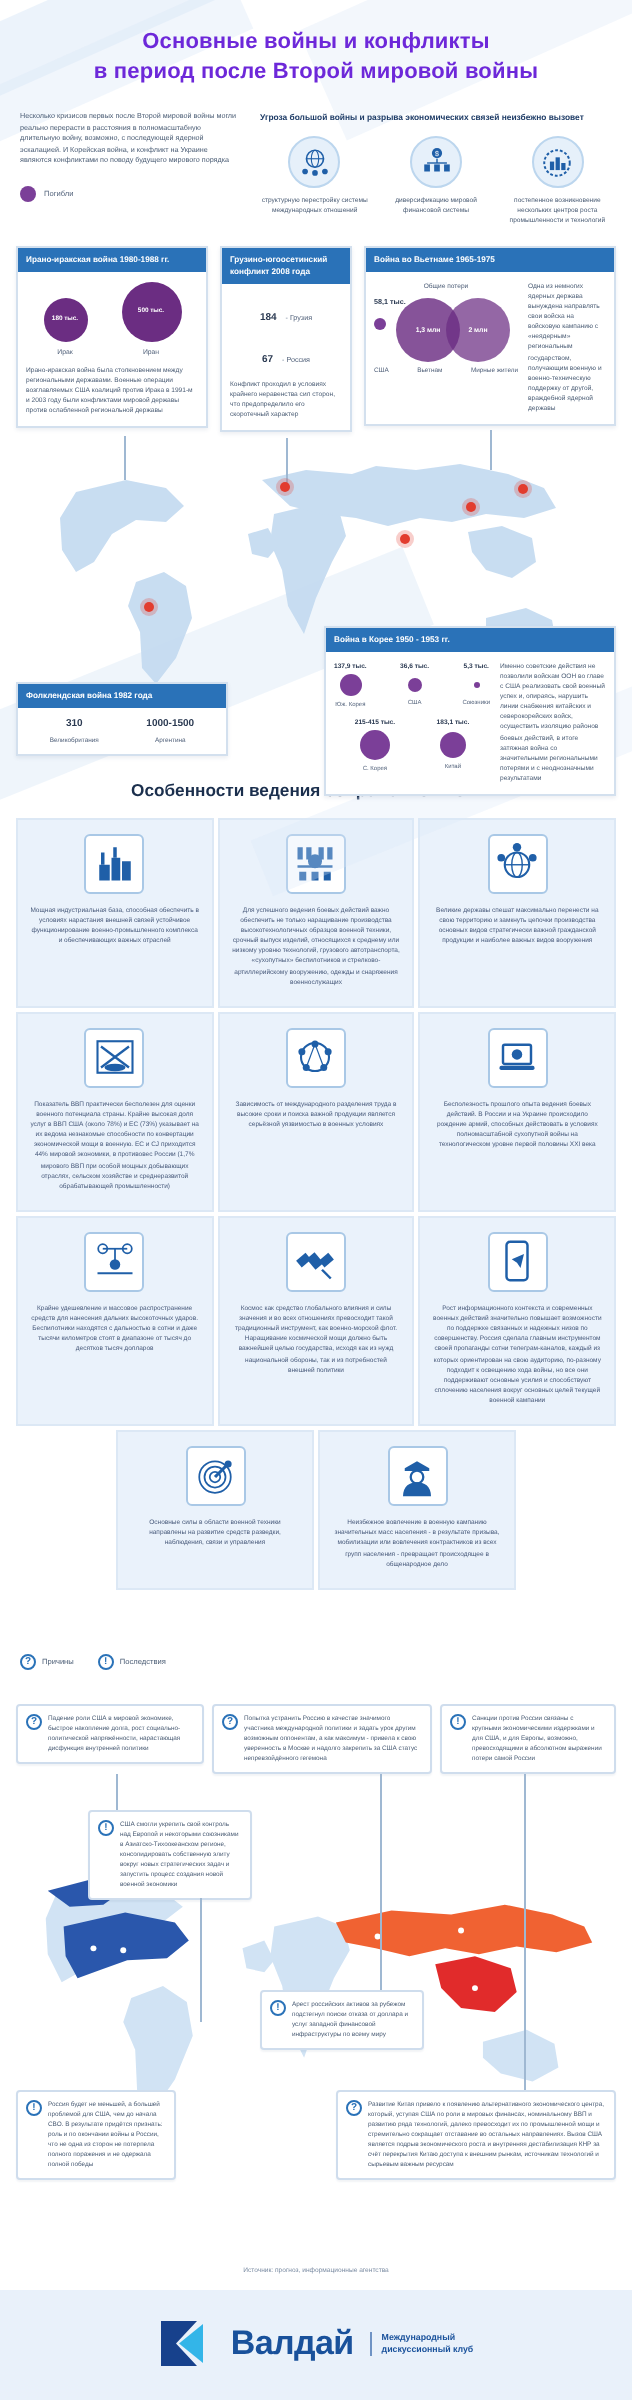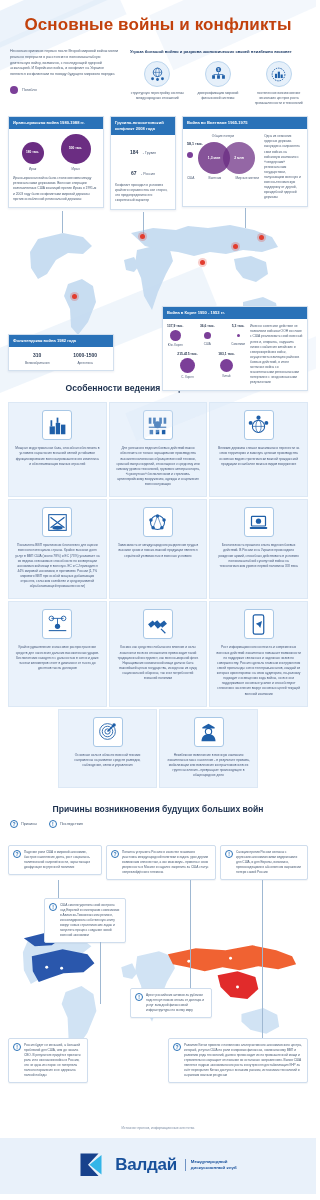--- a/index.html
+++ b/index.html
@@ -27,24 +27,24 @@
   .band.b1 { left:-60px; top:-10px; width:220px; height:34px; transform: rotate(-24deg); }
   .band.b2 { left:-70px; top:30px;  width:200px; height:26px; transform: rotate(-24deg); opacity:.4;}
   .band.b3 { left:150px; top:-40px; width:260px; height:60px; transform: rotate(-24deg); opacity:.35;}
   .band.b4 { left:-80px; top:205px; width:300px; height:42px; transform: rotate(-22deg); opacity:.45;}
   .band.b5 { left:120px; top:240px; width:300px; height:30px; transform: rotate(-22deg); opacity:.3;}
 
   
   .hdr-wrap { position: relative; padding: 14px 10px 0 10px; }
   h1.title {
     text-align: center;
-    font-size: 17px;
+    font-size: 11px;
     line-height: 1.32;
     font-weight: bold;
-    color: #c2410c;
+    color: #6d28d9;
     letter-spacing: .1px;
   }
   .intro-row {
     display: flex;
     gap: 10px;
     margin-top: 13px;
     align-items: flex-start;
   }
   .intro-left { width: 110px; }
   .intro-text {
@@ -221,20 +221,21 @@
 
 <div id="page">
 
   <div class="band b1"></div>
   <div class="band b2"></div>
   <div class="band b3"></div>
 
   <div class="hdr-wrap">
     <h1 class="title">
       <span>Основные войны и конфликты</span><br>
+      <span>в период после Второй мировой войны</span>
     </h1>
 
     <div class="intro-row">
       <div class="intro-left">
         <div class="intro-text">Несколько кризисов первыx после Второй мировой войны могли реально перерасти в расстояния в полномасштабную длительную войну, возможно, с последующей ядерной эскалацией. И Корейская война, и конфликт на Украине являются конфликтами по поводу будущего мирового порядка</div>
         <div class="legend-dot-row">
           <span class="dot-purple"></span>
           <span class="lbl">Погибли</span>
         </div>
       </div>
@@ -555,21 +556,21 @@
        <path d="M4 23 C4 17 8 15 12 15 C16 15 20 17 20 23 Z" fill="#1f5fa8"></path>
             </svg>
           </div>
      <div class="feat-txt">Неизбежное вовлечение в военную кампанию значительных масс населения - в результате призыва, мобилизации или вовлечения контрактников из всех групп населения - превращает происходящее в общенародное дело</div>
         </div>
       </div>
   </div>
 
   <div class="causes" style="height:330px;">
     <h2 class="sec-title" style="margin-bottom:4px;">
-      <span>Причины возникновения будущих больших войн</span><br>
+      <br>
     </h2>
 
     <div class="legend2">
       <div class="lg-item">
         <span class="pin">?</span>
         <span class="t">Причины</span>
       </div>
       <div class="lg-item">
         <span class="pin">!</span>
         <span class="t">Последствия</span>

